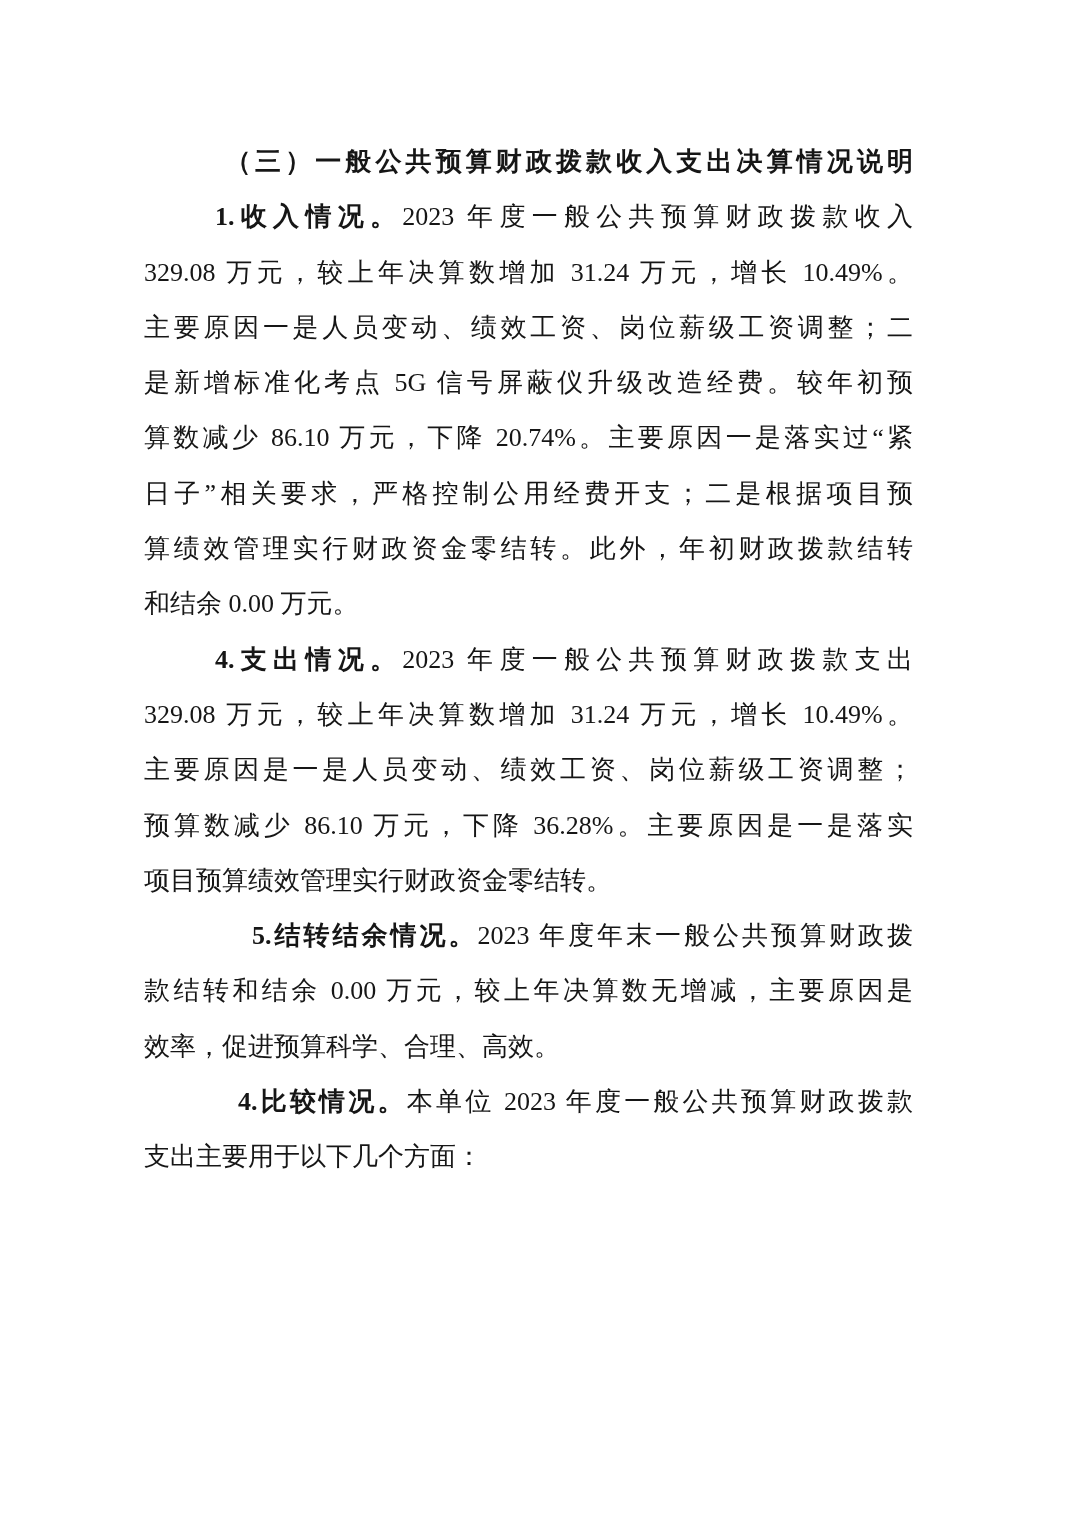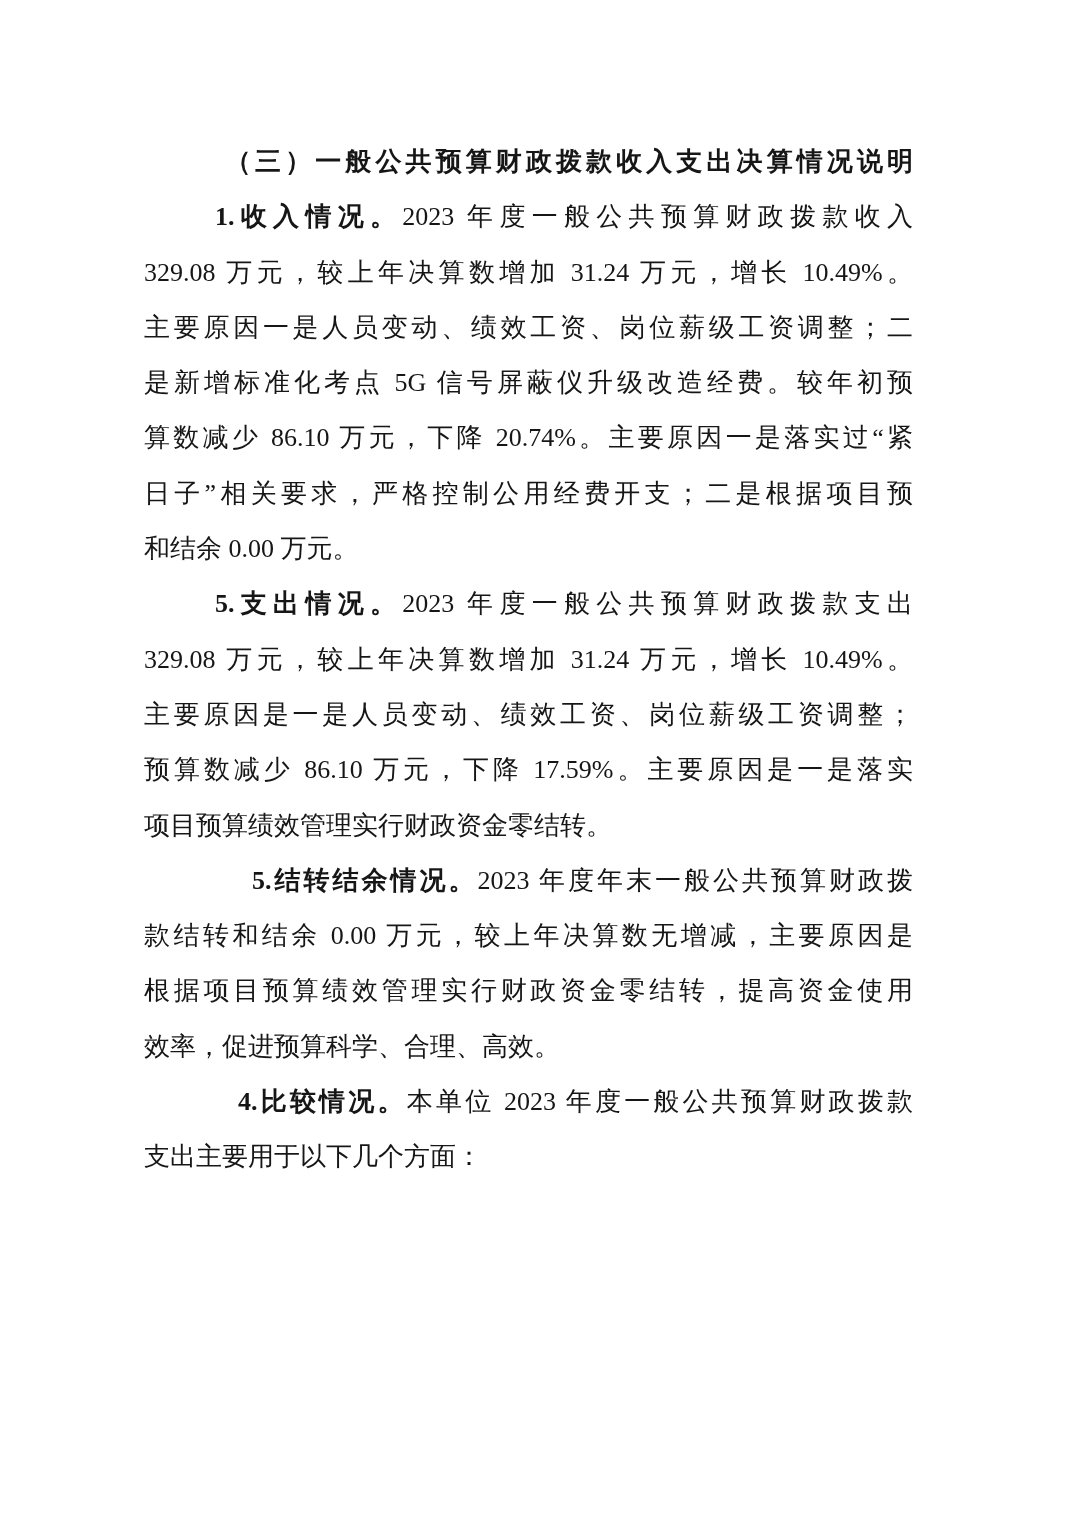--- a/index.html
+++ b/index.html
@@ -52,31 +52,31 @@
   <div class="textblock">
 
     <div class="line fill ind-title bold">（三）一般公共预算财政拨款收入支出决算情况说明</div>
 
     <div class="line fill ind-a"><span class="bold">1.收入情况。</span><span>2023 年度一般公共预算财政拨款收入</span></div>
     <div class="line fill">329.08 万元，较上年决算数增加 31.24 万元，增长 10.49%。</div>
     <div class="line fill">主要原因一是人员变动、绩效工资、岗位薪级工资调整；二</div>
     <div class="line fill">是新增标准化考点 5G 信号屏蔽仪升级改造经费。较年初预</div>
     <div class="line fill">算数减少 86.10 万元，下降 20.74%。主要原因一是落实过“紧</div>
     <div class="line fill">日子”相关要求，严格控制公用经费开支；二是根据项目预</div>
+    <div class="line fill">算绩效管理实行财政资金零结转。此外，年初财政拨款结转</div>
     <div class="line end">和结余 0.00 万元。</div>
 
-    <div class="line fill ind-a"><span class="bold">5.支出情况。</span><span>2023 年度一般公共预算财政拨款支出</span></div>
+    <div class="line fill ind-a"><span class="bold">4.支出情况。</span><span>2023 年度一般公共预算财政拨款支出</span></div>
     <div class="line fill">329.08 万元，较上年决算数增加 31.24 万元，增长 10.49%。</div>
     <div class="line fill">主要原因是一是人员变动、绩效工资、岗位薪级工资调整；</div>
-    <div class="line fill">预算数减少 86.10 万元，下降 17.59%。主要原因是一是落实</div>
+    <div class="line fill">预算数减少 86.10 万元，下降 36.28%。主要原因是一是落实</div>
     <div class="line end">项目预算绩效管理实行财政资金零结转。</div>
 
     <div class="line fill ind-b"><span class="bold">5.结转结余情况。</span><span>2023 年度年末一般公共预算财政拨</span></div>
     <div class="line fill">款结转和结余 0.00 万元，较上年决算数无增减，主要原因是</div>
-    <div class="line fill">根据项目预算绩效管理实行财政资金零结转，提高资金使用</div>
     <div class="line end">效率，促进预算科学、合理、高效。</div>
 
     <div class="line fill ind-c"><span class="bold">4.比较情况。</span><span>本单位 2023 年度一般公共预算财政拨款</span></div>
     <div class="line end">支出主要用于以下几个方面：</div>
 
   </div>
 
   <div class="footer">- 3 -</div>
 </div>
 

